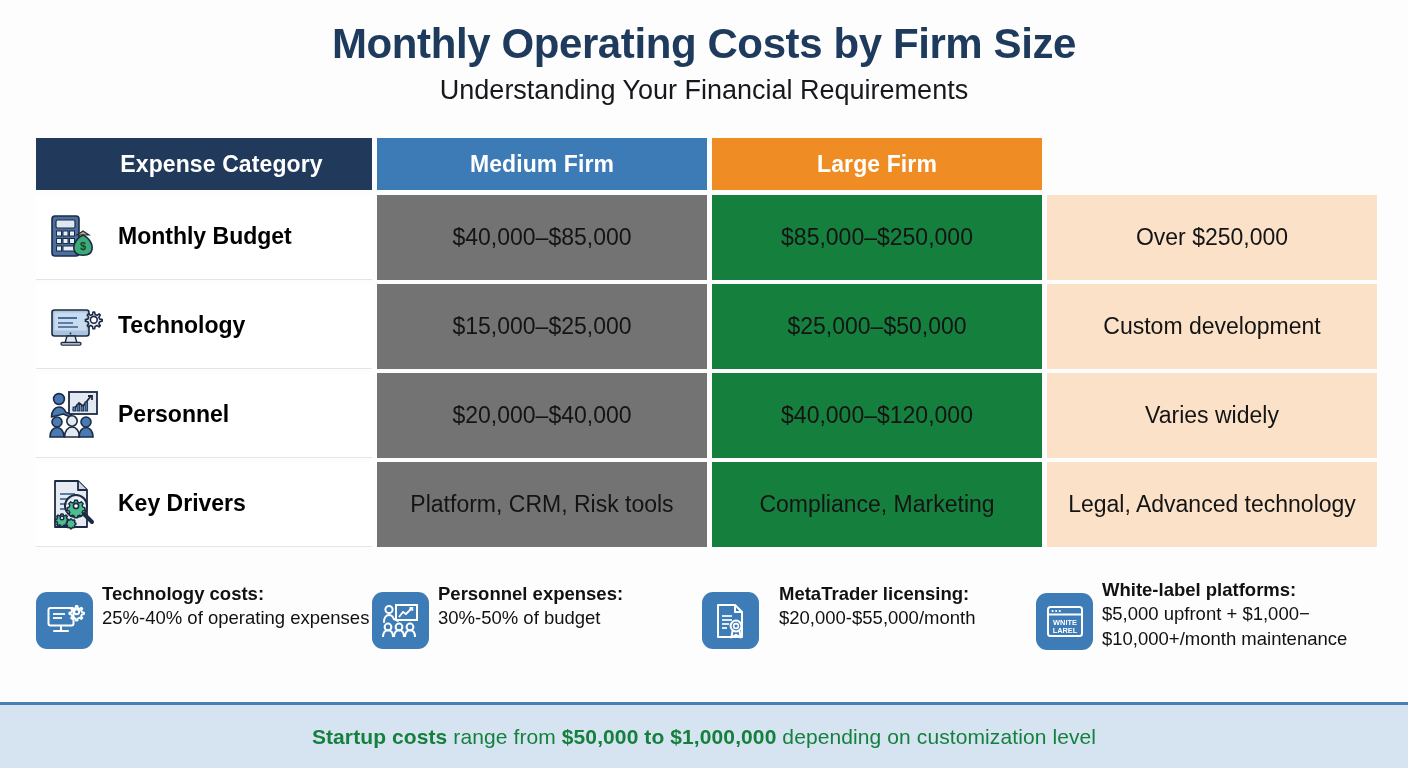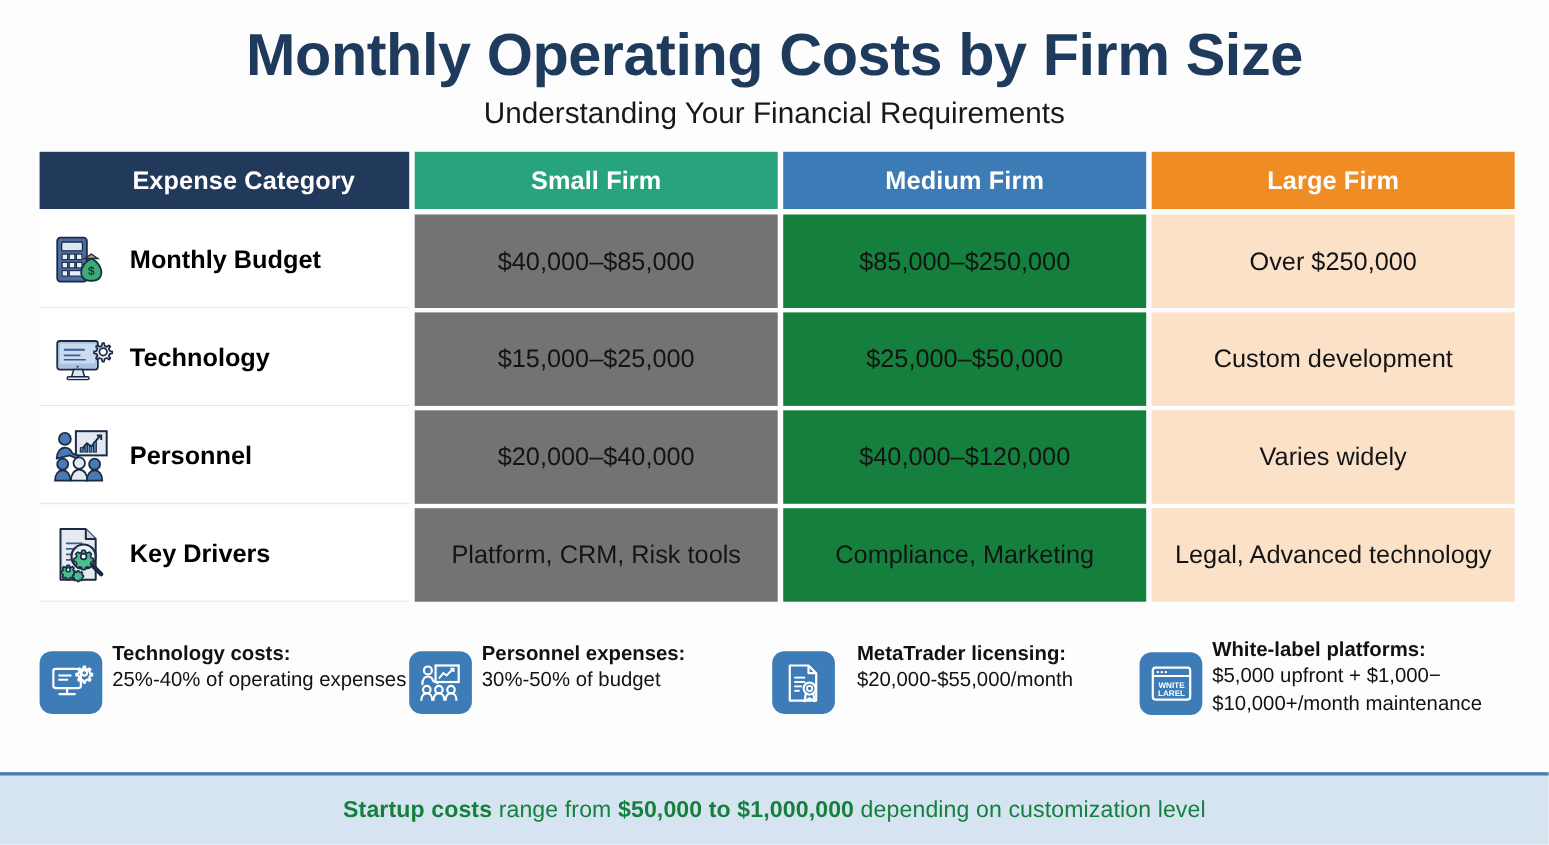--- a/index.html
+++ b/index.html
@@ -14,21 +14,21 @@
     overflow: hidden;
     position: relative;
   }
 
   
   .title-block {
     text-align: center;
     padding-top: 20px;
   }
   .main-title {
-    font-size: 54px;
+    font-size: 42px;
     font-weight: bold;
     color: #1e3a5c;
     letter-spacing: -0.4px;
     line-height: 1.12;
     margin: 0;
   }
   .sub-title {
     font-size: 27px;
     font-weight: normal;
     color: #16181c;
@@ -187,21 +187,20 @@
 
 <div class="title-block">
   <h1 class="main-title">Monthly Operating Costs by Firm Size</h1>
   <div class="sub-title">Understanding Your Financial Requirements</div>
 </div>
 
 <div class="table-wrap">
 
   <div class="trow thead">
     <div class="cell col-cat hcell h-cat">Expense Category</div>
-    <div class="cell col-small hcell h-small">Small Firm</div>
     <div class="cell col-med hcell h-med">Medium Firm</div>
     <div class="cell col-large hcell h-large">Large Firm</div>
   </div>
 
   <div class="body-row">
     <div class="cell col-cat catcell">
       <span class="tbl-icon">
         <svg width="56" height="56" viewBox="0 0 56 56">
           <rect x="5" y="7" width="27" height="40" rx="3" fill="#4a6fa0" stroke="#1c2b44" stroke-width="1.6"></rect>
           <rect x="9" y="11" width="19" height="8" rx="1.5" fill="#dfe8f2" stroke="#1c2b44" stroke-width="1.2"></rect>

